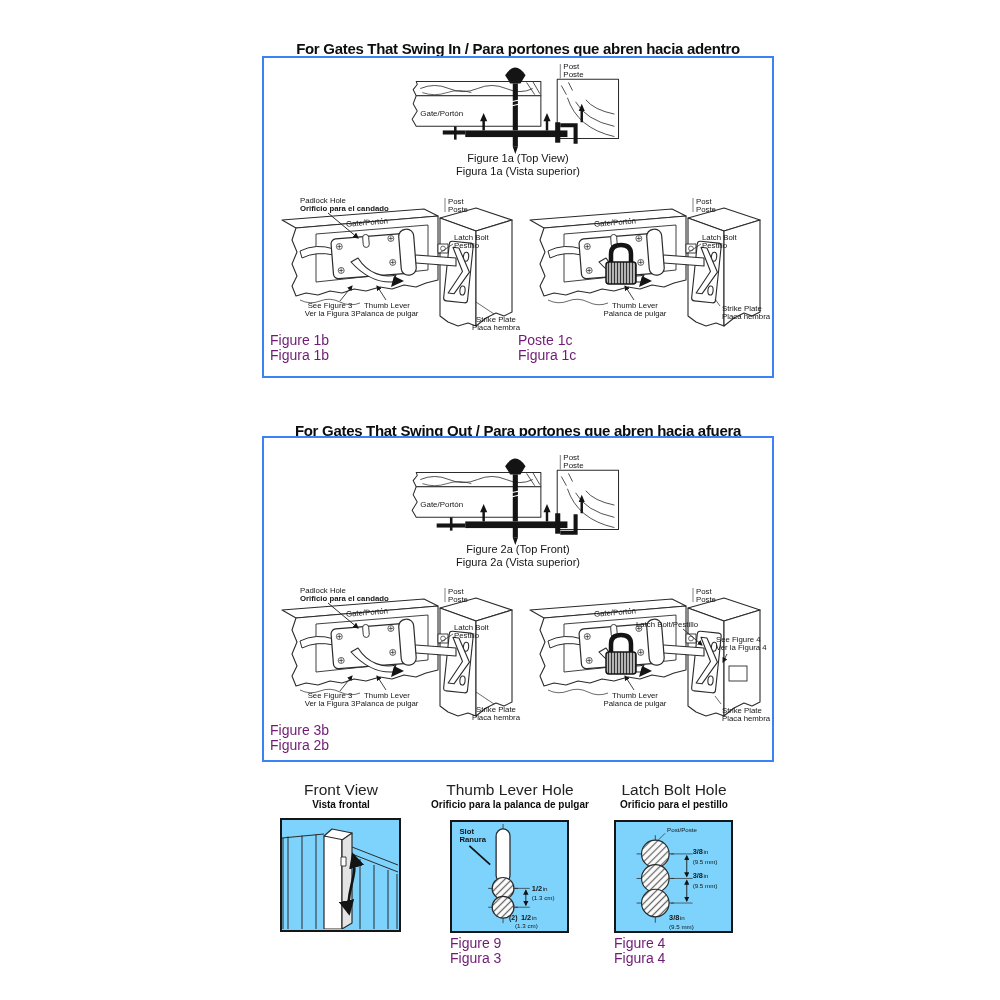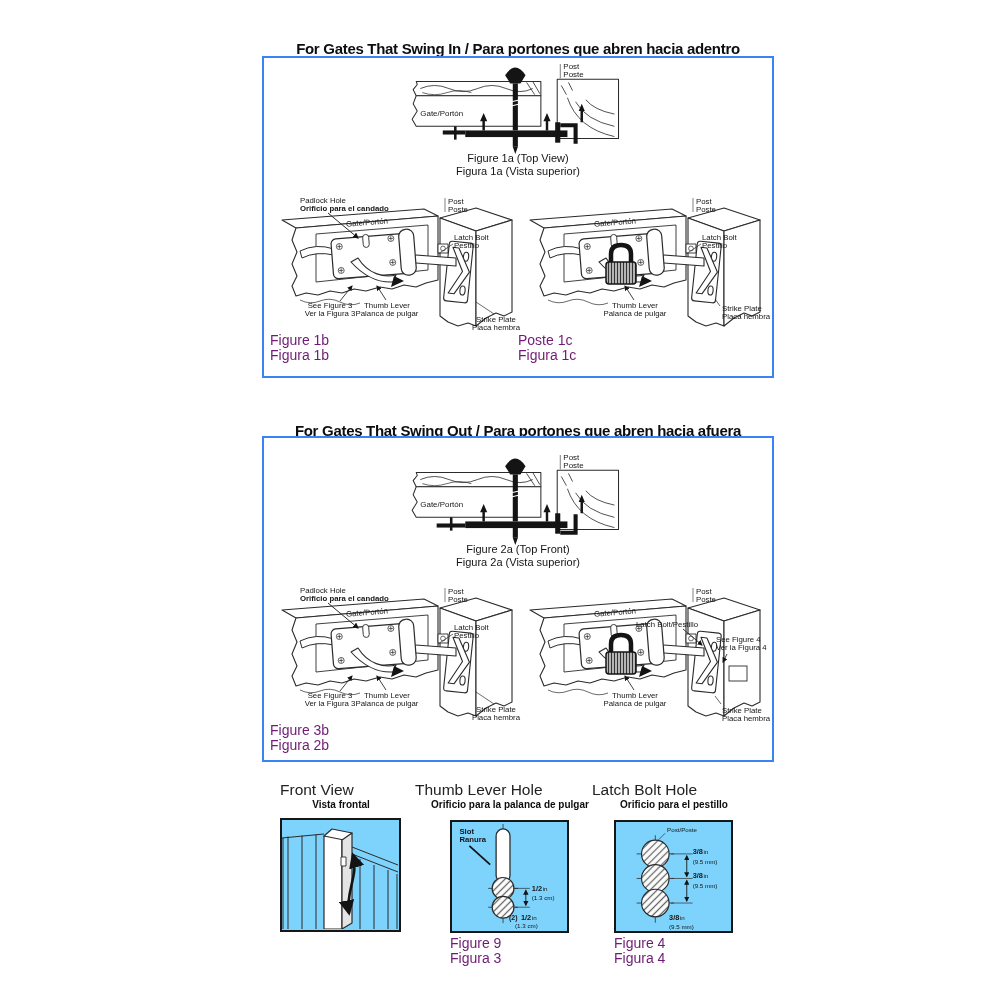--- a/index.html
+++ b/index.html
@@ -3,21 +3,21 @@
 <meta charset="utf-8">
 <style>
   html,body{margin:0;padding:0;background:#fff;}
   .page{position:relative;width:1000px;height:1000px;background:#fff;
         font-family:"Liberation Sans",sans-serif;color:#111;overflow:hidden;}
   .abs{position:absolute;}
   .sec-title{font-weight:700;font-size:15px;letter-spacing:-0.3px;text-align:center;white-space:nowrap;color:#0d0d0d;}
   .panel{border:2px solid #3b82f6;background:#fff;}
   .figcap{font-size:14px;line-height:15px;text-align:left;color:#701a75;}
   .figcap-sm{font-size:11px;line-height:13px;text-align:center;color:#141414;}
-  .dtitle-en{font-size:15.5px;font-weight:400;white-space:nowrap;color:#222;}
+  .dtitle-en{font-size:15.5px;font-weight:400;text-align:center;white-space:nowrap;color:#222;}
   .dtitle-es{font-size:10px;font-weight:700;text-align:center;white-space:nowrap;color:#0d0d0d;}
   .dbox{border:2.5px solid #161616;background:#7dd3fc;}
   svg{overflow:visible;}
   svg text{font-family:"Liberation Sans",sans-serif;fill:#151515;}
   .lbl{font-size:7.8px;}
   .lblb{font-size:7.8px;font-weight:700;}
   .dim{font-size:6.3px;}
   .dimb{font-size:7.5px;font-weight:700;}
   .dimq{font-size:7px;font-weight:700;}
 </style>

